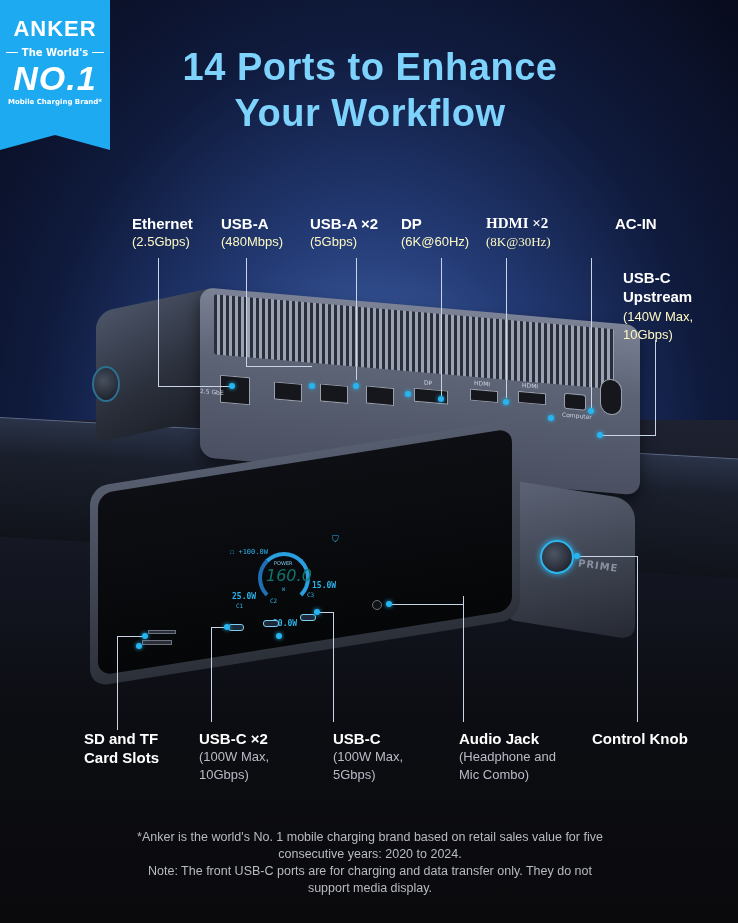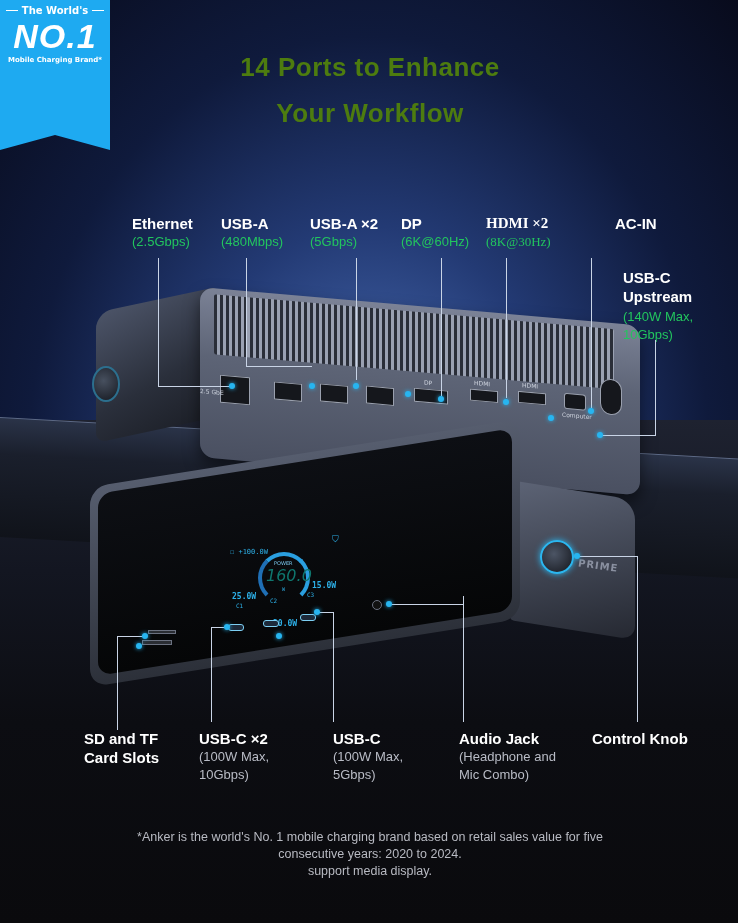--- a/index.html
+++ b/index.html
@@ -34,26 +34,26 @@
   }
   .badge .brand { font-family: "Liberation Sans", sans-serif; font-weight: bold; font-size: 22px; letter-spacing: 1px; margin-top: 16px; }
   .badge .worlds { font-size: 10px; font-weight: bold; margin-top: 5px; display: flex; align-items: center; justify-content: center; gap: 4px; }
   .badge .worlds .dash { width: 12px; height: 1px; background: #fff; }
   .badge .no1 { font-family: "Liberation Sans", sans-serif; font-style: italic; font-weight: bold; font-size: 34px; line-height: 36px; margin-top: 2px; letter-spacing: 1px; }
   .badge .sub { font-size: 7px; font-weight: bold; margin-top: 2px; }
 
   .title {
     position: absolute; left: 140px; top: 44px; width: 460px;
     text-align: center; font-family: "Liberation Sans", sans-serif; font-weight: bold;
-    font-size: 26px; line-height: 46px; color: #4d7c0f; letter-spacing: 0.5px;
+    font-size: 38px; line-height: 46px; color: #7dd3fc; letter-spacing: 0.5px;
   }
 
   .label { position: absolute; font-family: "Liberation Sans", sans-serif; }
   .label .name { font-weight: bold; font-size: 15px; line-height: 19px; color: #fff; }
-  .label .spec { font-size: 13px; line-height: 18px; color: #22c55e; }
+  .label .spec { font-size: 13px; line-height: 18px; color: #fef9c3; }
   .label.bottom .spec { color: #b9bcc6; }
 
   .leader { position: absolute; background: #c9d4e6; }
   .dot { position: absolute; width: 6px; height: 6px; border-radius: 50%; background: #27b5f0; box-shadow: 0 0 4px #27b5f0; }
 
   
   .dock-side {
     position: absolute; left: 96px; top: 300px; width: 120px; height: 130px;
     background: linear-gradient(160deg, #4c5468 0%, #2a2f3b 60%, #1c1f27 100%);
     border-radius: 16px 4px 4px 10px;
@@ -120,20 +120,21 @@
   }
 </style>
 </head>
 <body>
 
 <div class="bg-top"></div>
 <div class="bg-bottom"></div>
 <div class="monitor-top"></div>
 
 <div class="badge">
+  <div class="brand">ANKER</div>
   <div class="worlds">
     <span class="dash"></span>
     <span>The World's</span>
     <span class="dash"></span>
   </div>
   <div class="no1">NO.1</div>
   <div class="sub">Mobile Charging Brand*</div>
 </div>
 
 <div class="title">
@@ -275,14 +276,15 @@
   <div class="spec">(Headphone and</div>
   <div class="spec">Mic Combo)</div>
 </div>
 <div class="label bottom" style="left:592px;top:729px;">
   <div class="name">Control Knob</div>
 </div>
 
 <div class="footnote">
   <div>*Anker is the world's No. 1 mobile charging brand based on retail sales value for five</div>
   <div>consecutive years: 2020 to 2024.</div>
+  <div>Note: The front USB-C ports are for charging and data transfer only. They do not</div>
   <div>support media display.</div>
 </div>
 
 </body></html>

